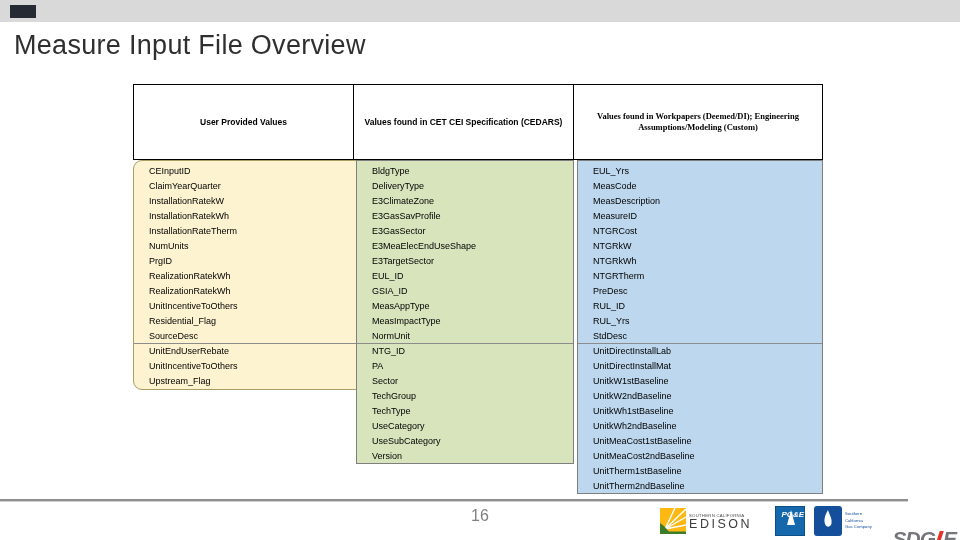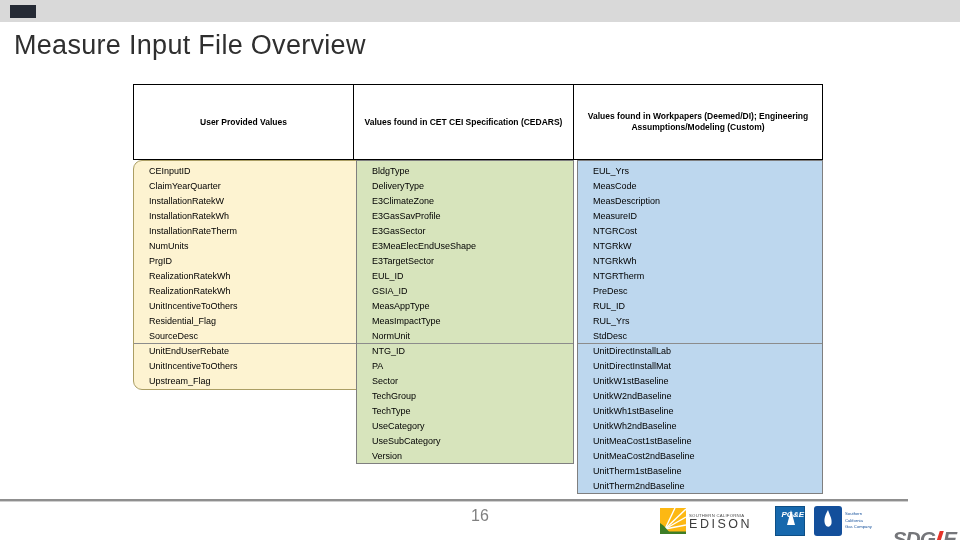--- a/index.html
+++ b/index.html
@@ -18,21 +18,21 @@
            color:#2f2f2f; font-family:"Liberation Sans", sans-serif; }
 
   
   .header-row { position:absolute; left:133px; top:84px; width:690px; height:76px;
                 display:flex; box-sizing:border-box; }
   .header-cell { box-sizing:border-box; border:1px solid var(--header-border,#000);
                  background:#fff; display:flex; align-items:center; justify-content:center;
                  text-align:center; font-weight:bold; font-size:8.5px; line-height:11px;
                  color:#000; padding:2px 6px; }
   .header-cell + .header-cell { border-left:none; }
-  .hc1 { width:221px; } .hc2 { width:220px; } .hc3 { width:249px; }
+  .hc1 { width:221px; } .hc2 { width:220px; } .hc3 { width:249px;font-family:Liberation Serif, serif; }
 
   
   .box { position:absolute; box-sizing:border-box; border:1px solid #7f7f7f;
          padding-top:3px; overflow:hidden; }
   .box1 { left:133px; top:160px; width:246px; height:230px;border-radius:9px; }
   .box2 { left:356px; top:160px; width:218px; height:304px; }
   .box3 { left:577px; top:160px; width:246px; height:334px; }
 
   .item { height:15px; line-height:15px; box-sizing:border-box;
           padding-left:15px; font-size:9px; color:#000; white-space:nowrap; }

